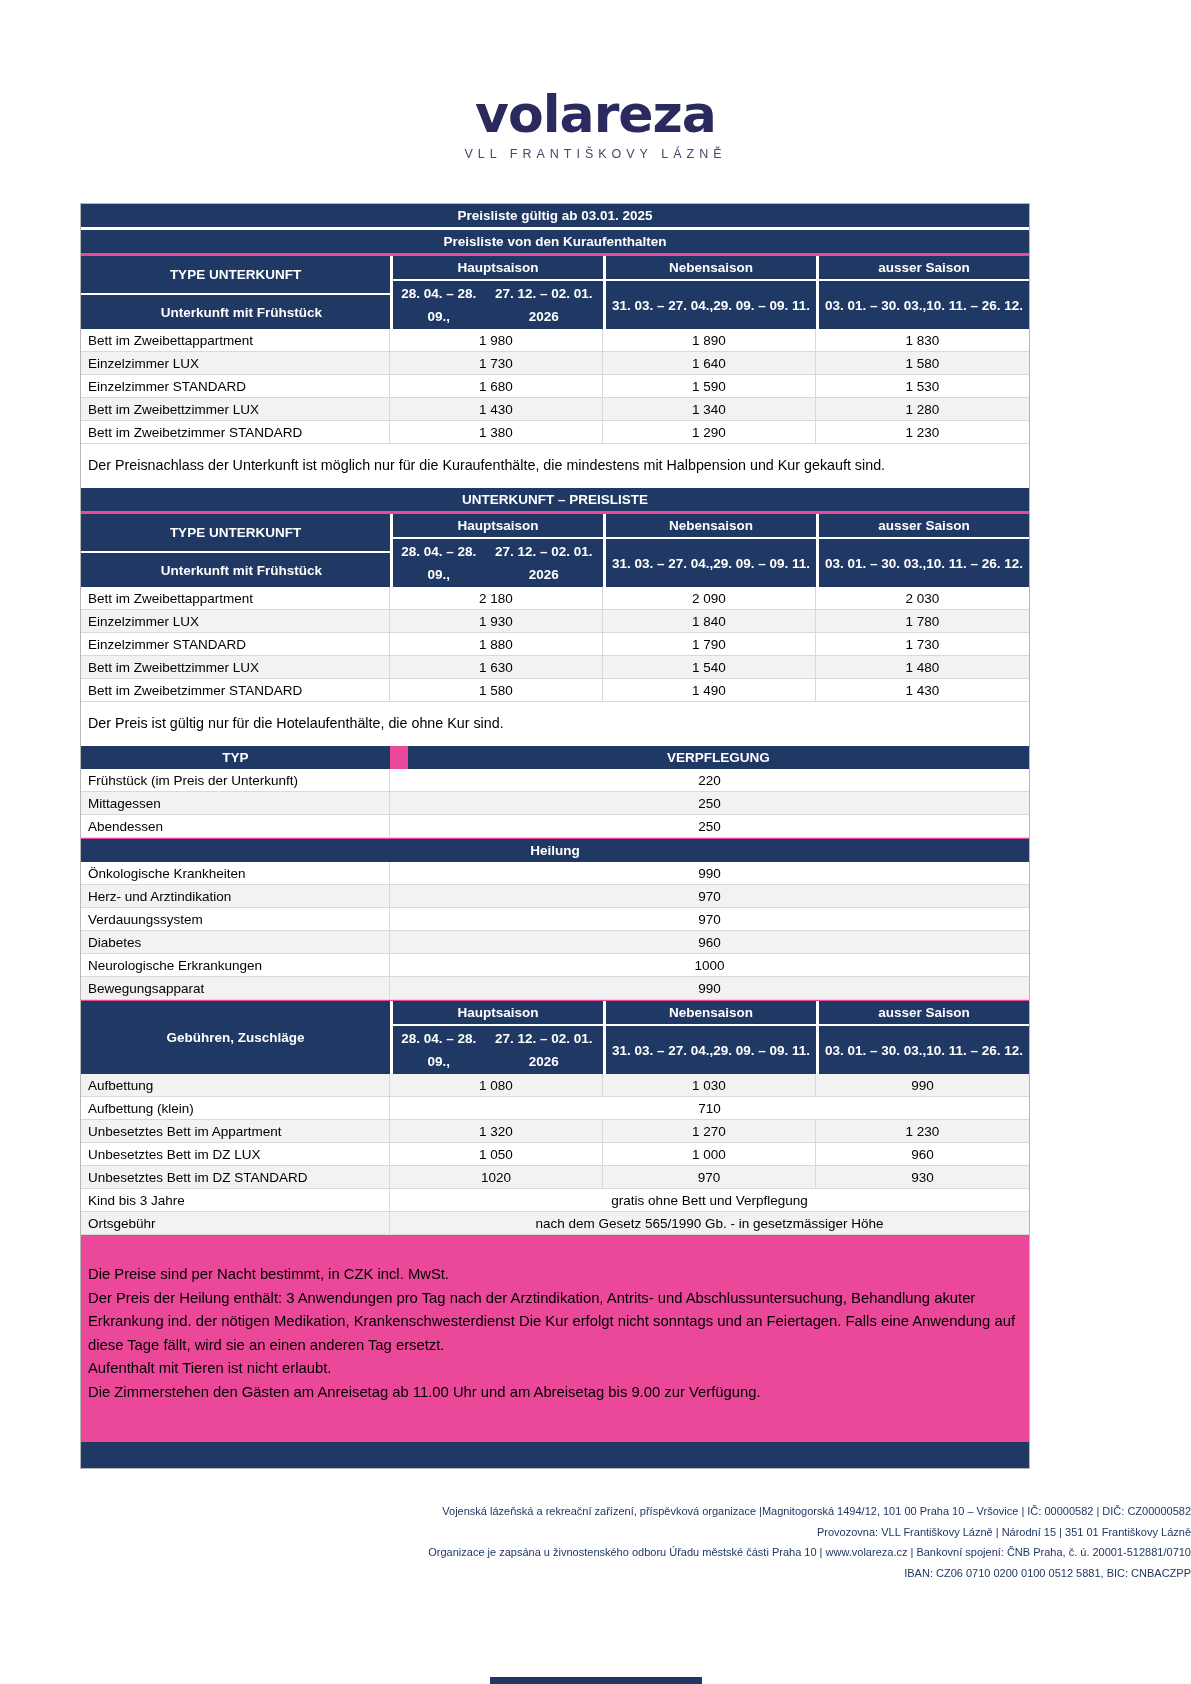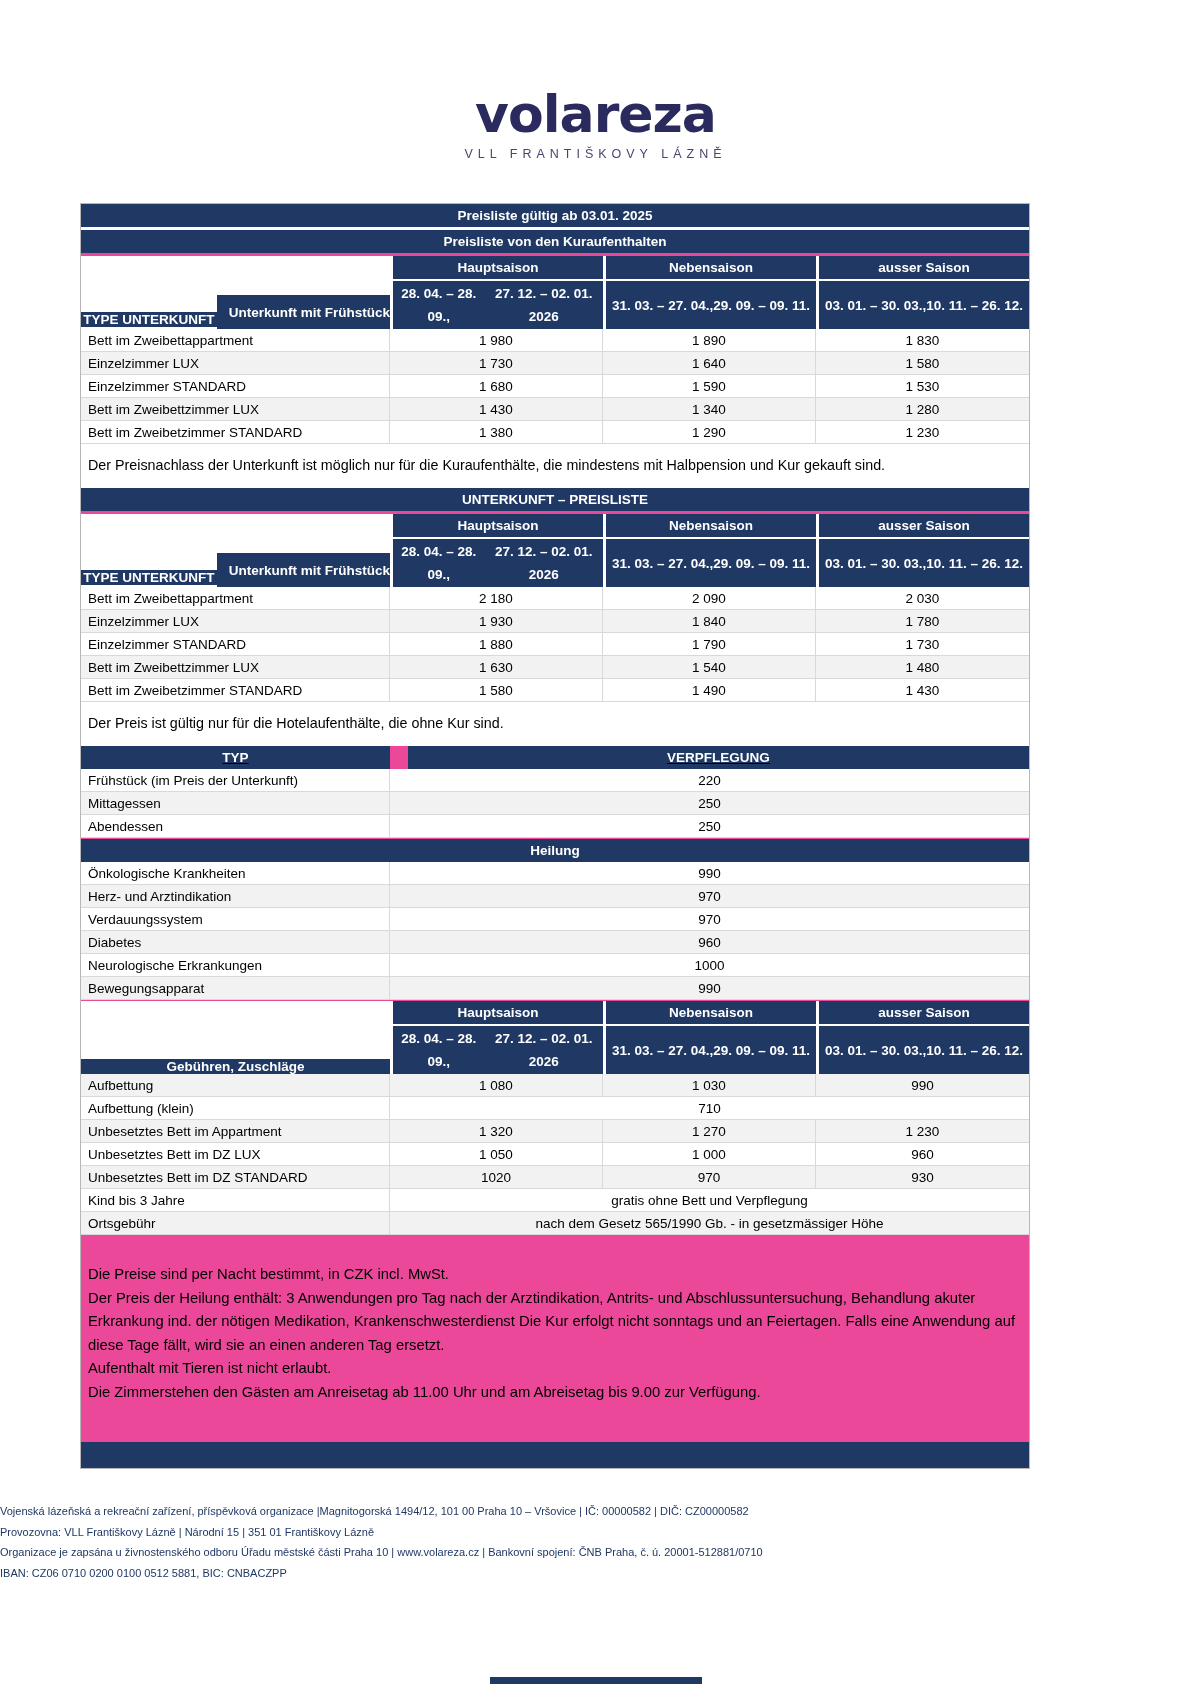--- a/index.html
+++ b/index.html
@@ -19,53 +19,53 @@
   .doc{margin:42px 0 0 80px;width:950px;border:1px solid var(--border);box-sizing:border-box;background:#ec4899;}
 
   .navy{background:var(--navy);color:#fff;font-weight:700;font-size:13.5px;
         display:flex;align-items:center;justify-content:center;text-align:center;}
   .title-bar{height:23px;}
   .gap3{height:3px;background:#fff;}
 
   
   .shead{display:grid;grid-template-columns:309px 1fr 1fr 1fr;column-gap:3px;background:#fff;margin-top:3px;}
   .shead.tight{margin-top:1px;}
-  .sh-corner{display:flex;flex-direction:row;align-items:flex-end;}
+  .sh-corner{display:flex;flex-direction:column;}
   .sh-corner .top{flex:1;margin-bottom:2px;}
   .sh-corner.single .top{margin-bottom:0;}
   .sh-corner .sub{height:34px;padding-left:12px;}
   .sh-col{display:flex;flex-direction:column;}
   .sh-name{height:23px;margin-bottom:2px;}
   .sh-dates{height:48px;flex-direction:row;justify-content:center;}
   .dline{line-height:23px;}
 
   
   .row{display:grid;grid-template-columns:309px 1fr 1fr 1fr;height:22px;
        border-bottom:1px solid var(--grid);font-size:13.5px;background:#fff;}
   .row.two{grid-template-columns:309px 1fr;}
   .row.alt{background:var(--alt);}
   .c{display:flex;align-items:center;overflow:hidden;white-space:nowrap;}
   .c.label{padding-left:7px;border-right:1px solid var(--grid);}
   .c.val{justify-content:center;border-right:1px solid var(--grid);}
   .c.val:last-child{border-right:none;}
   .c.span3{grid-column:2/5;}
 
   
-  .t3-head{display:grid;grid-template-columns:309px 1fr;column-gap:18px;text-decoration:underline;}
+  .t3-head{display:grid;grid-template-columns:309px 1fr;column-gap:18px;}
   .t3-head .navy{height:23px;}
   .heilung-bar{height:23px;margin-top:1px;}
 
   .note{font-size:14.3px;padding:13px 8px 15px 7px;background:#fff;}
 
   .paragraphs{padding:28px 10px 0 7px;font-size:14.8px;line-height:23.5px;}
   .paragraphs p{margin:0;}
 
   .band{height:26px;background:var(--navy);margin-top:38px;}
 
-  .footer{margin-top:32px;text-align:left;font-size:11px;line-height:20.5px;color:var(--navy);}
+  .footer{margin-top:32px;text-align:right;font-size:11px;line-height:20.5px;color:var(--navy);}
   .footer-mark{position:absolute;bottom:0;left:50%;transform:translateX(-50%);
                width:212px;height:7px;background:var(--navy);}
 </style>
 </head>
 <body>
 
 <div class="page">
 
   <div class="logo-block">
     <div class="brand">volareza</div>

